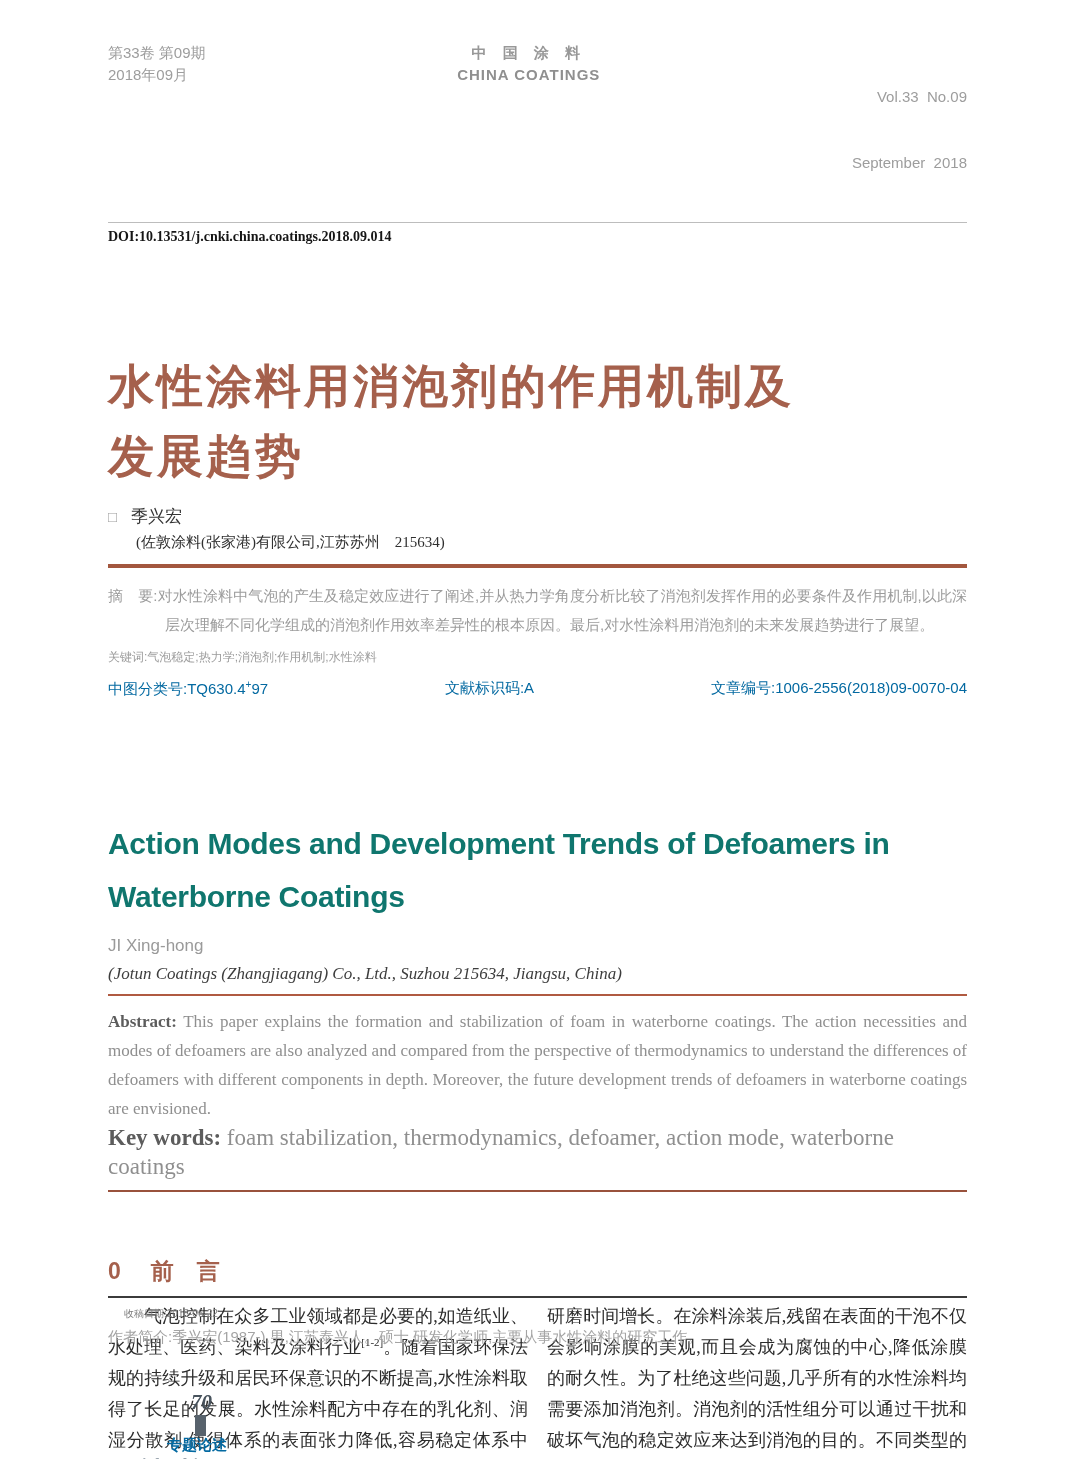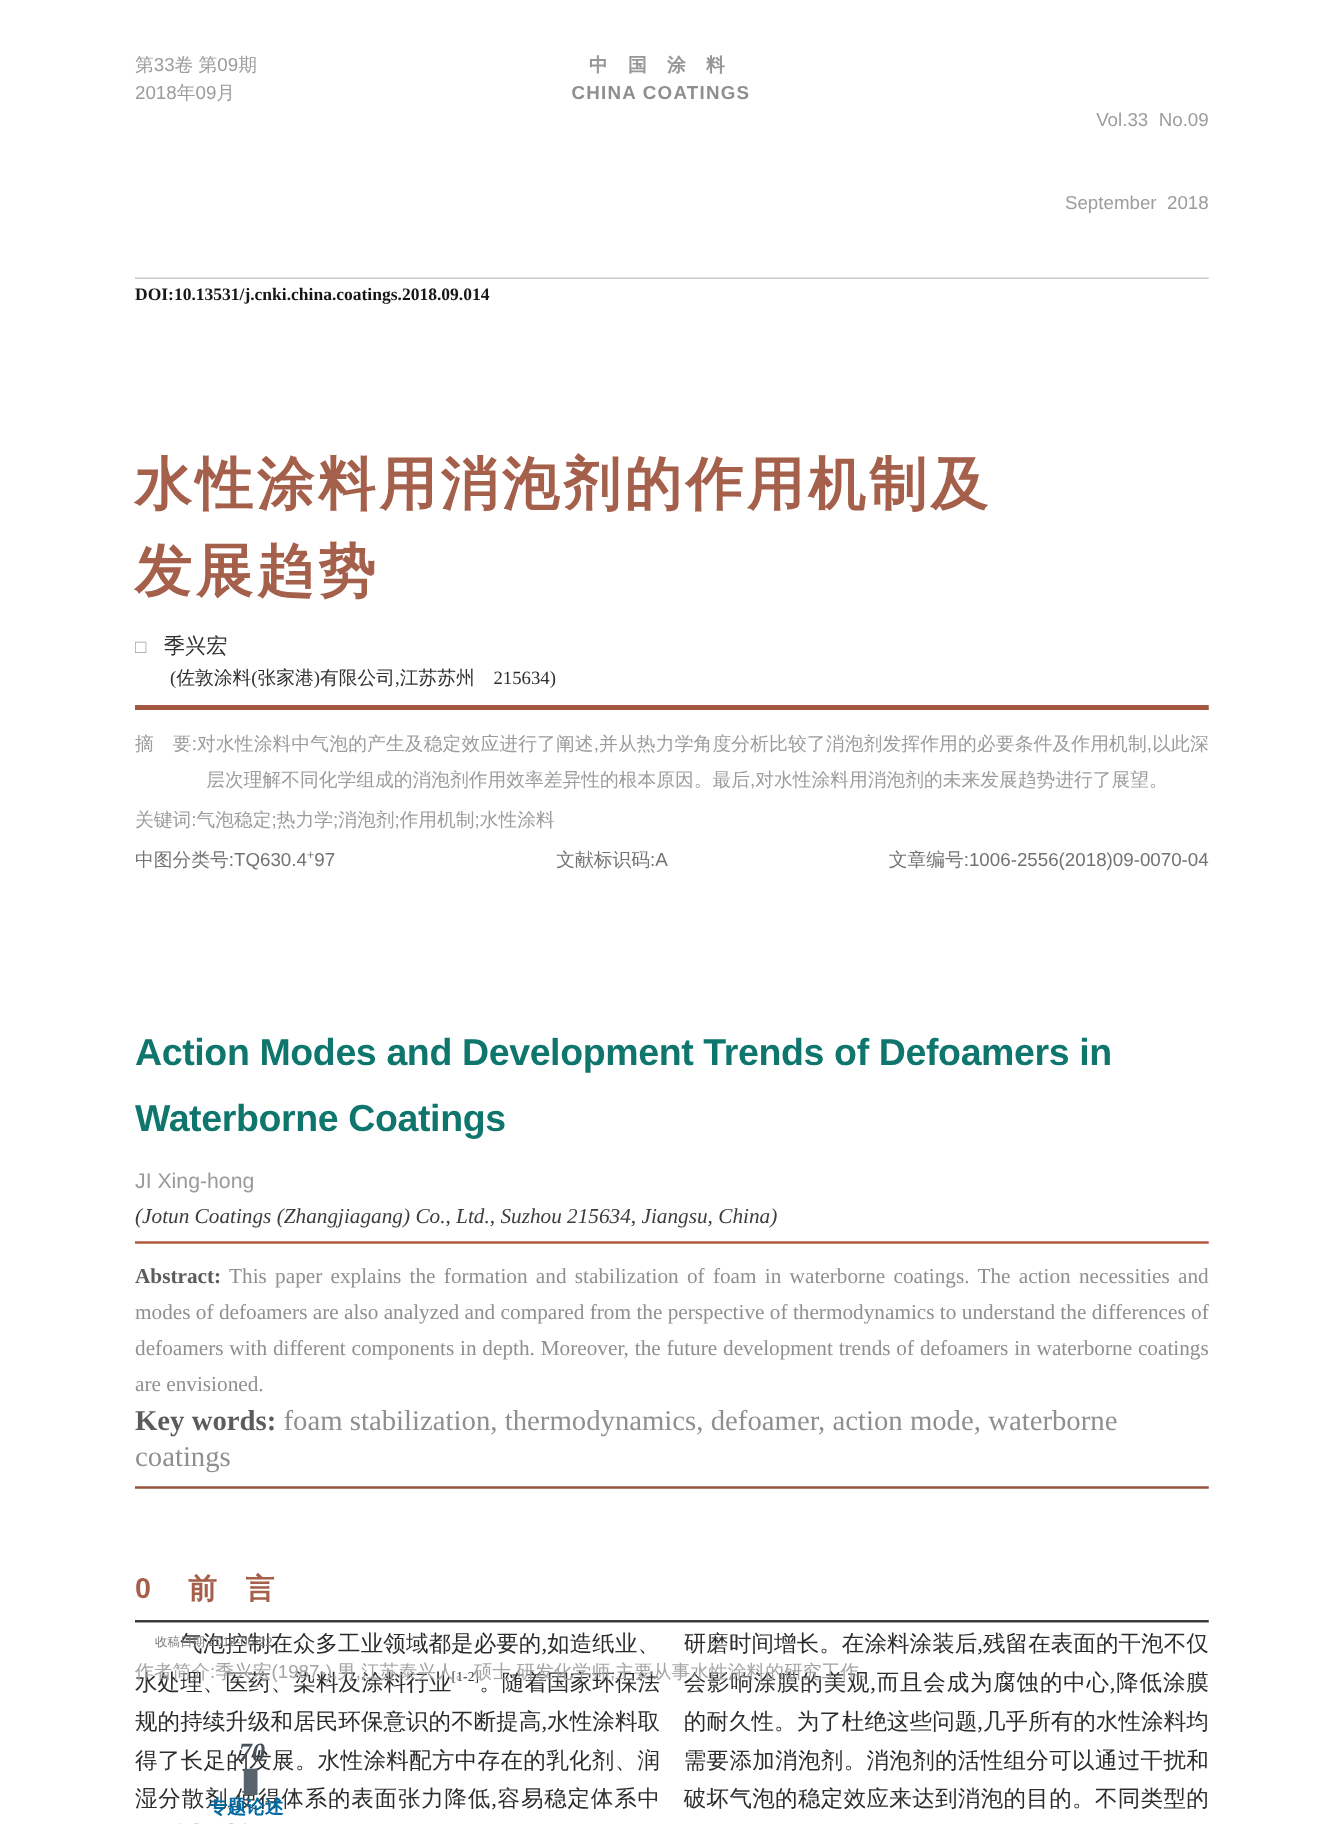--- a/index.html
+++ b/index.html
@@ -29,22 +29,22 @@
   .author-line { font-size:17px; color:#333; }
   .author-line .marker { color:#9f9f9f; font-size:15px; margin-right:14px; }
   .affil-cn { margin-top:5px; margin-left:28px; font-family:"Liberation Serif", serif; font-size:15px; color:#2f2f2f; }
   .rule-thick { margin-top:12px; height:4px; }
 
   
   .abs-cn {
     margin-top:13px; font-size:15px; line-height:29px; color:#9c9c9c;
     text-align:justify; padding-left:57px; text-indent:-57px;
   }
-  .kw-cn { margin-top:6px; font-size:15px; line-height:24px; color:#9c9c9c; }
-  .class-row { margin-top:10px; display:flex; justify-content:space-between; font-size:15px; color:#737373;gap:40px; }
+  .kw-cn { margin-top:6px; font-size:12px; line-height:24px; color:#9c9c9c; }
+  .class-row { margin-top:10px; display:flex; justify-content:space-between; font-size:15px; color:#0369a1;gap:40px; }
   .class-row sup { font-size:10px; }
 
   
   .title-en { margin-top:118px; font-size:30px; font-weight:bold; line-height:53px; letter-spacing:-0.3px; }
   .ji { margin-top:13px; font-size:17px; color:#9a9a9a; }
   .affil-en { margin-top:8px; font-family:"Liberation Serif", serif; font-style:italic; font-size:17px; color:#3d3d3d; }
   .rule-red { margin-top:10px; height:2px; }
 
   .abs-en {
     margin-top:11px; font-family:"Liberation Serif", serif;

